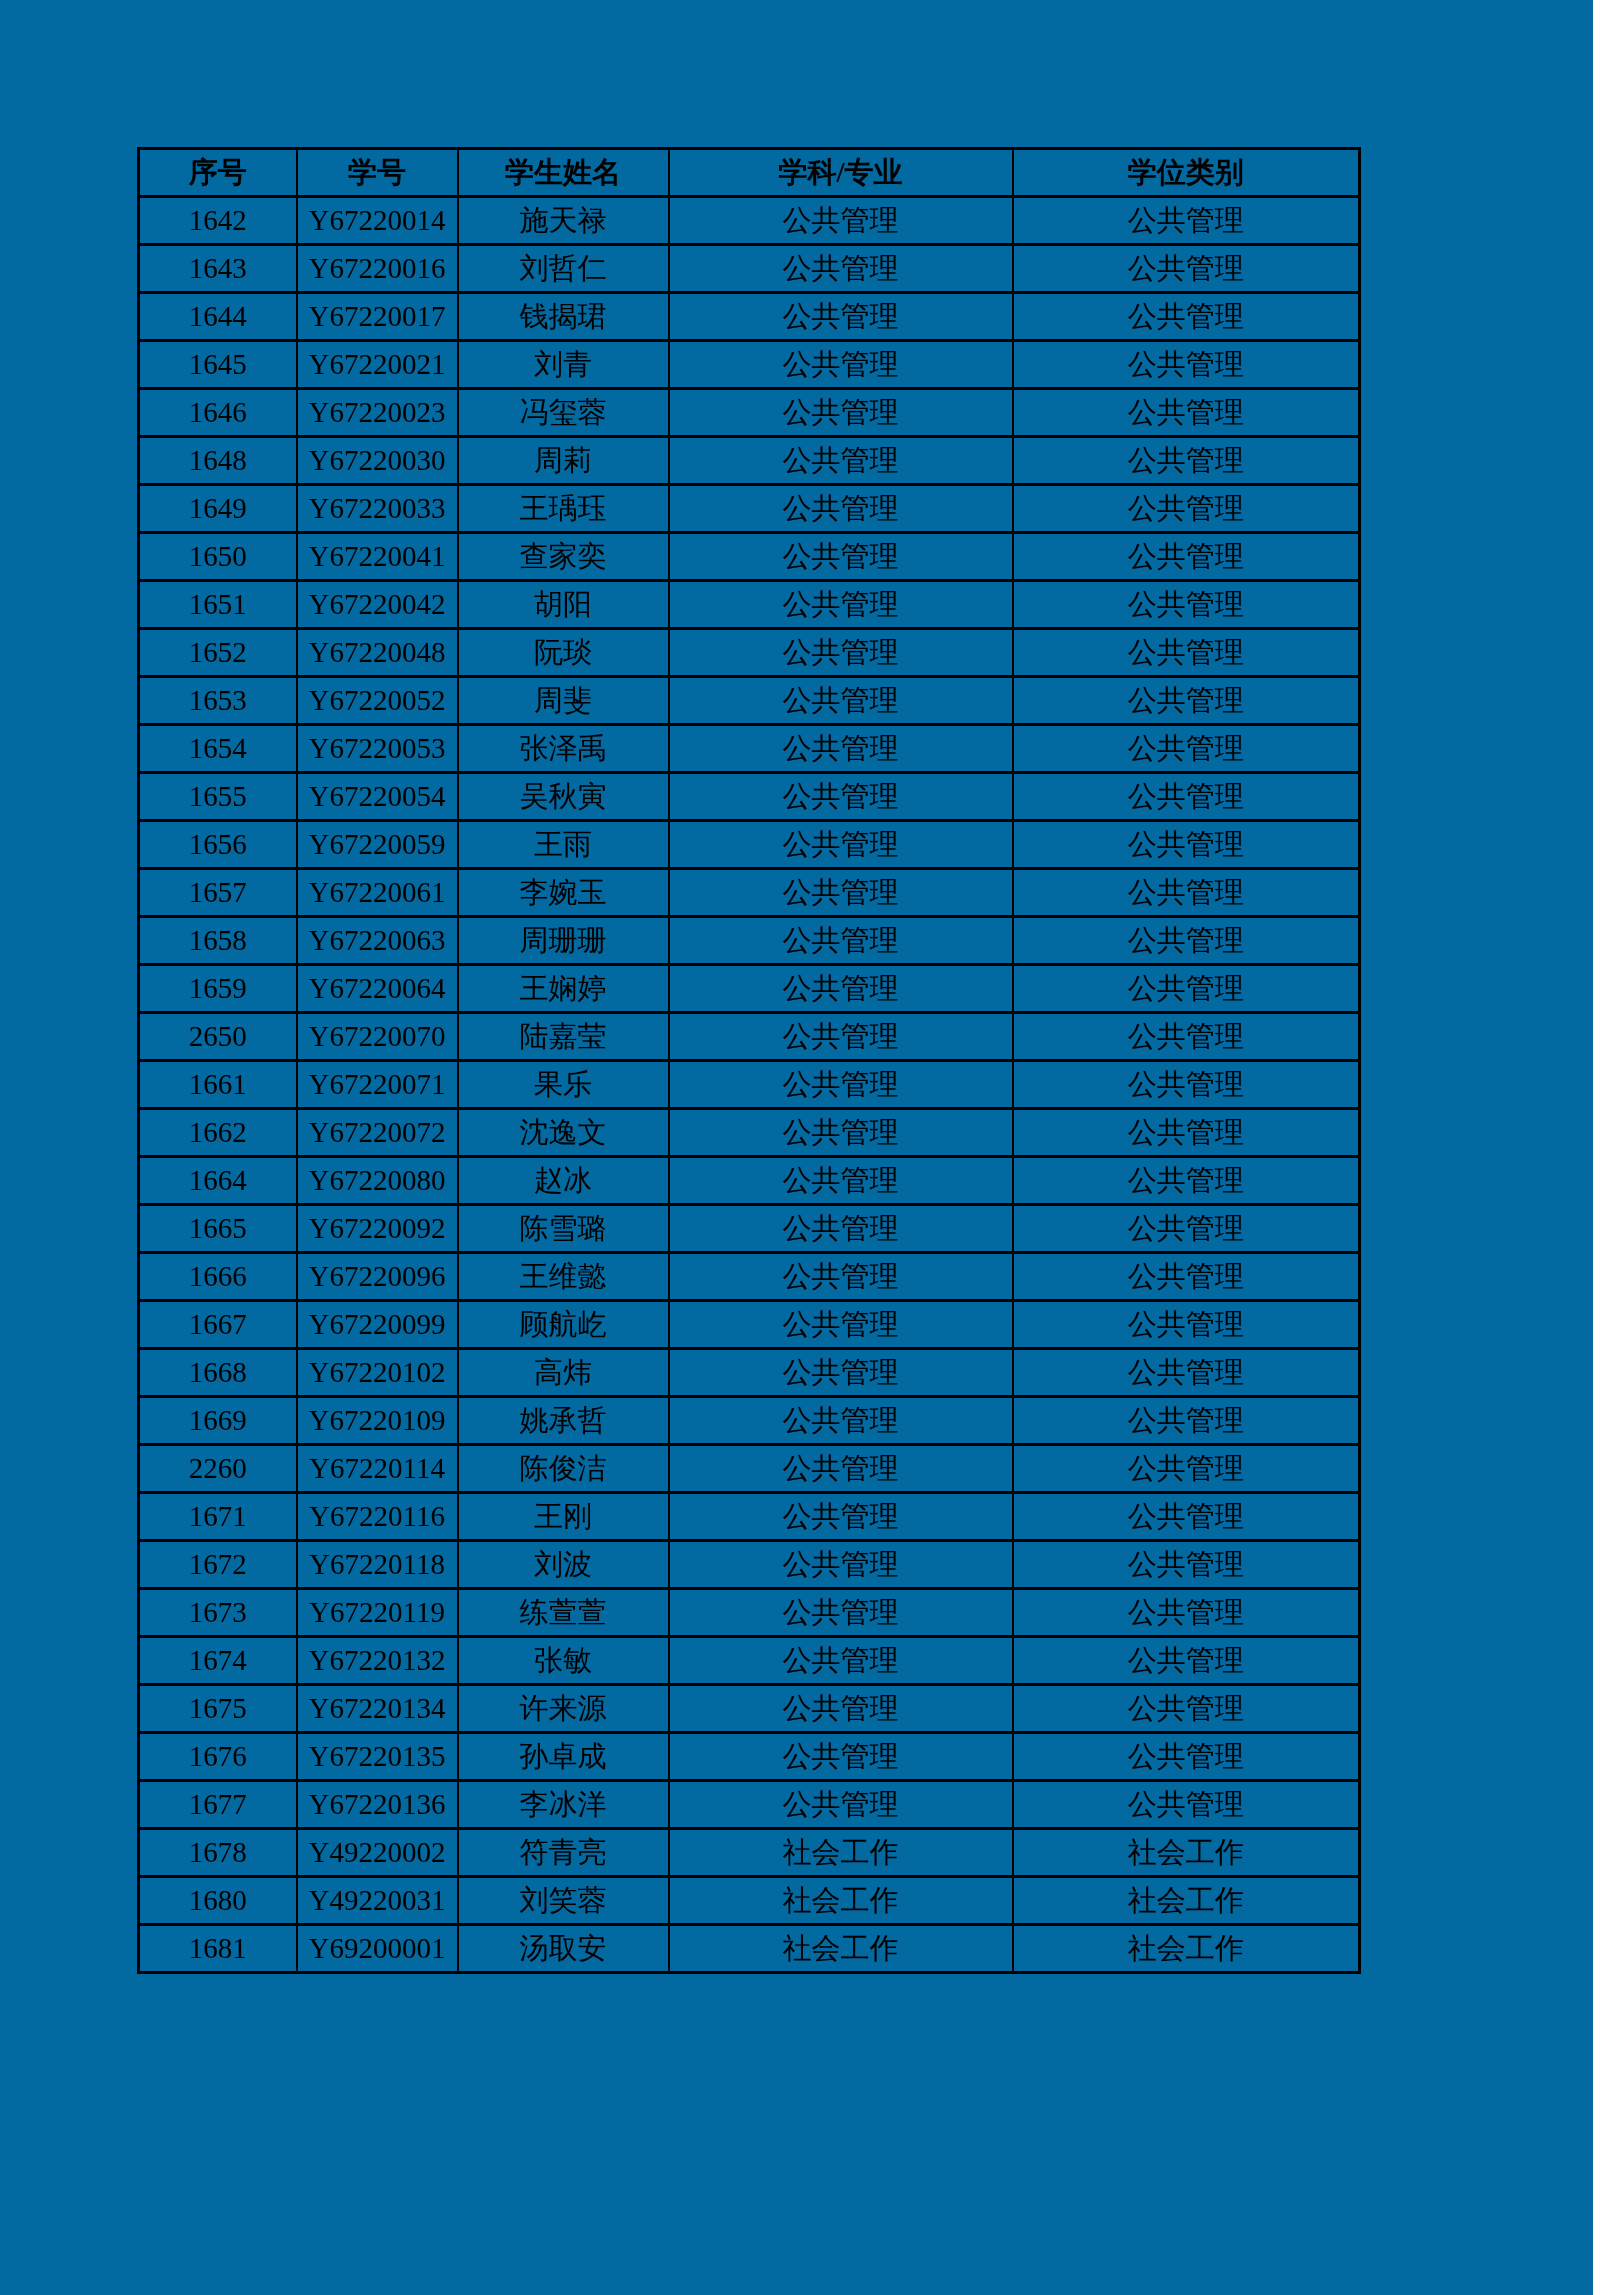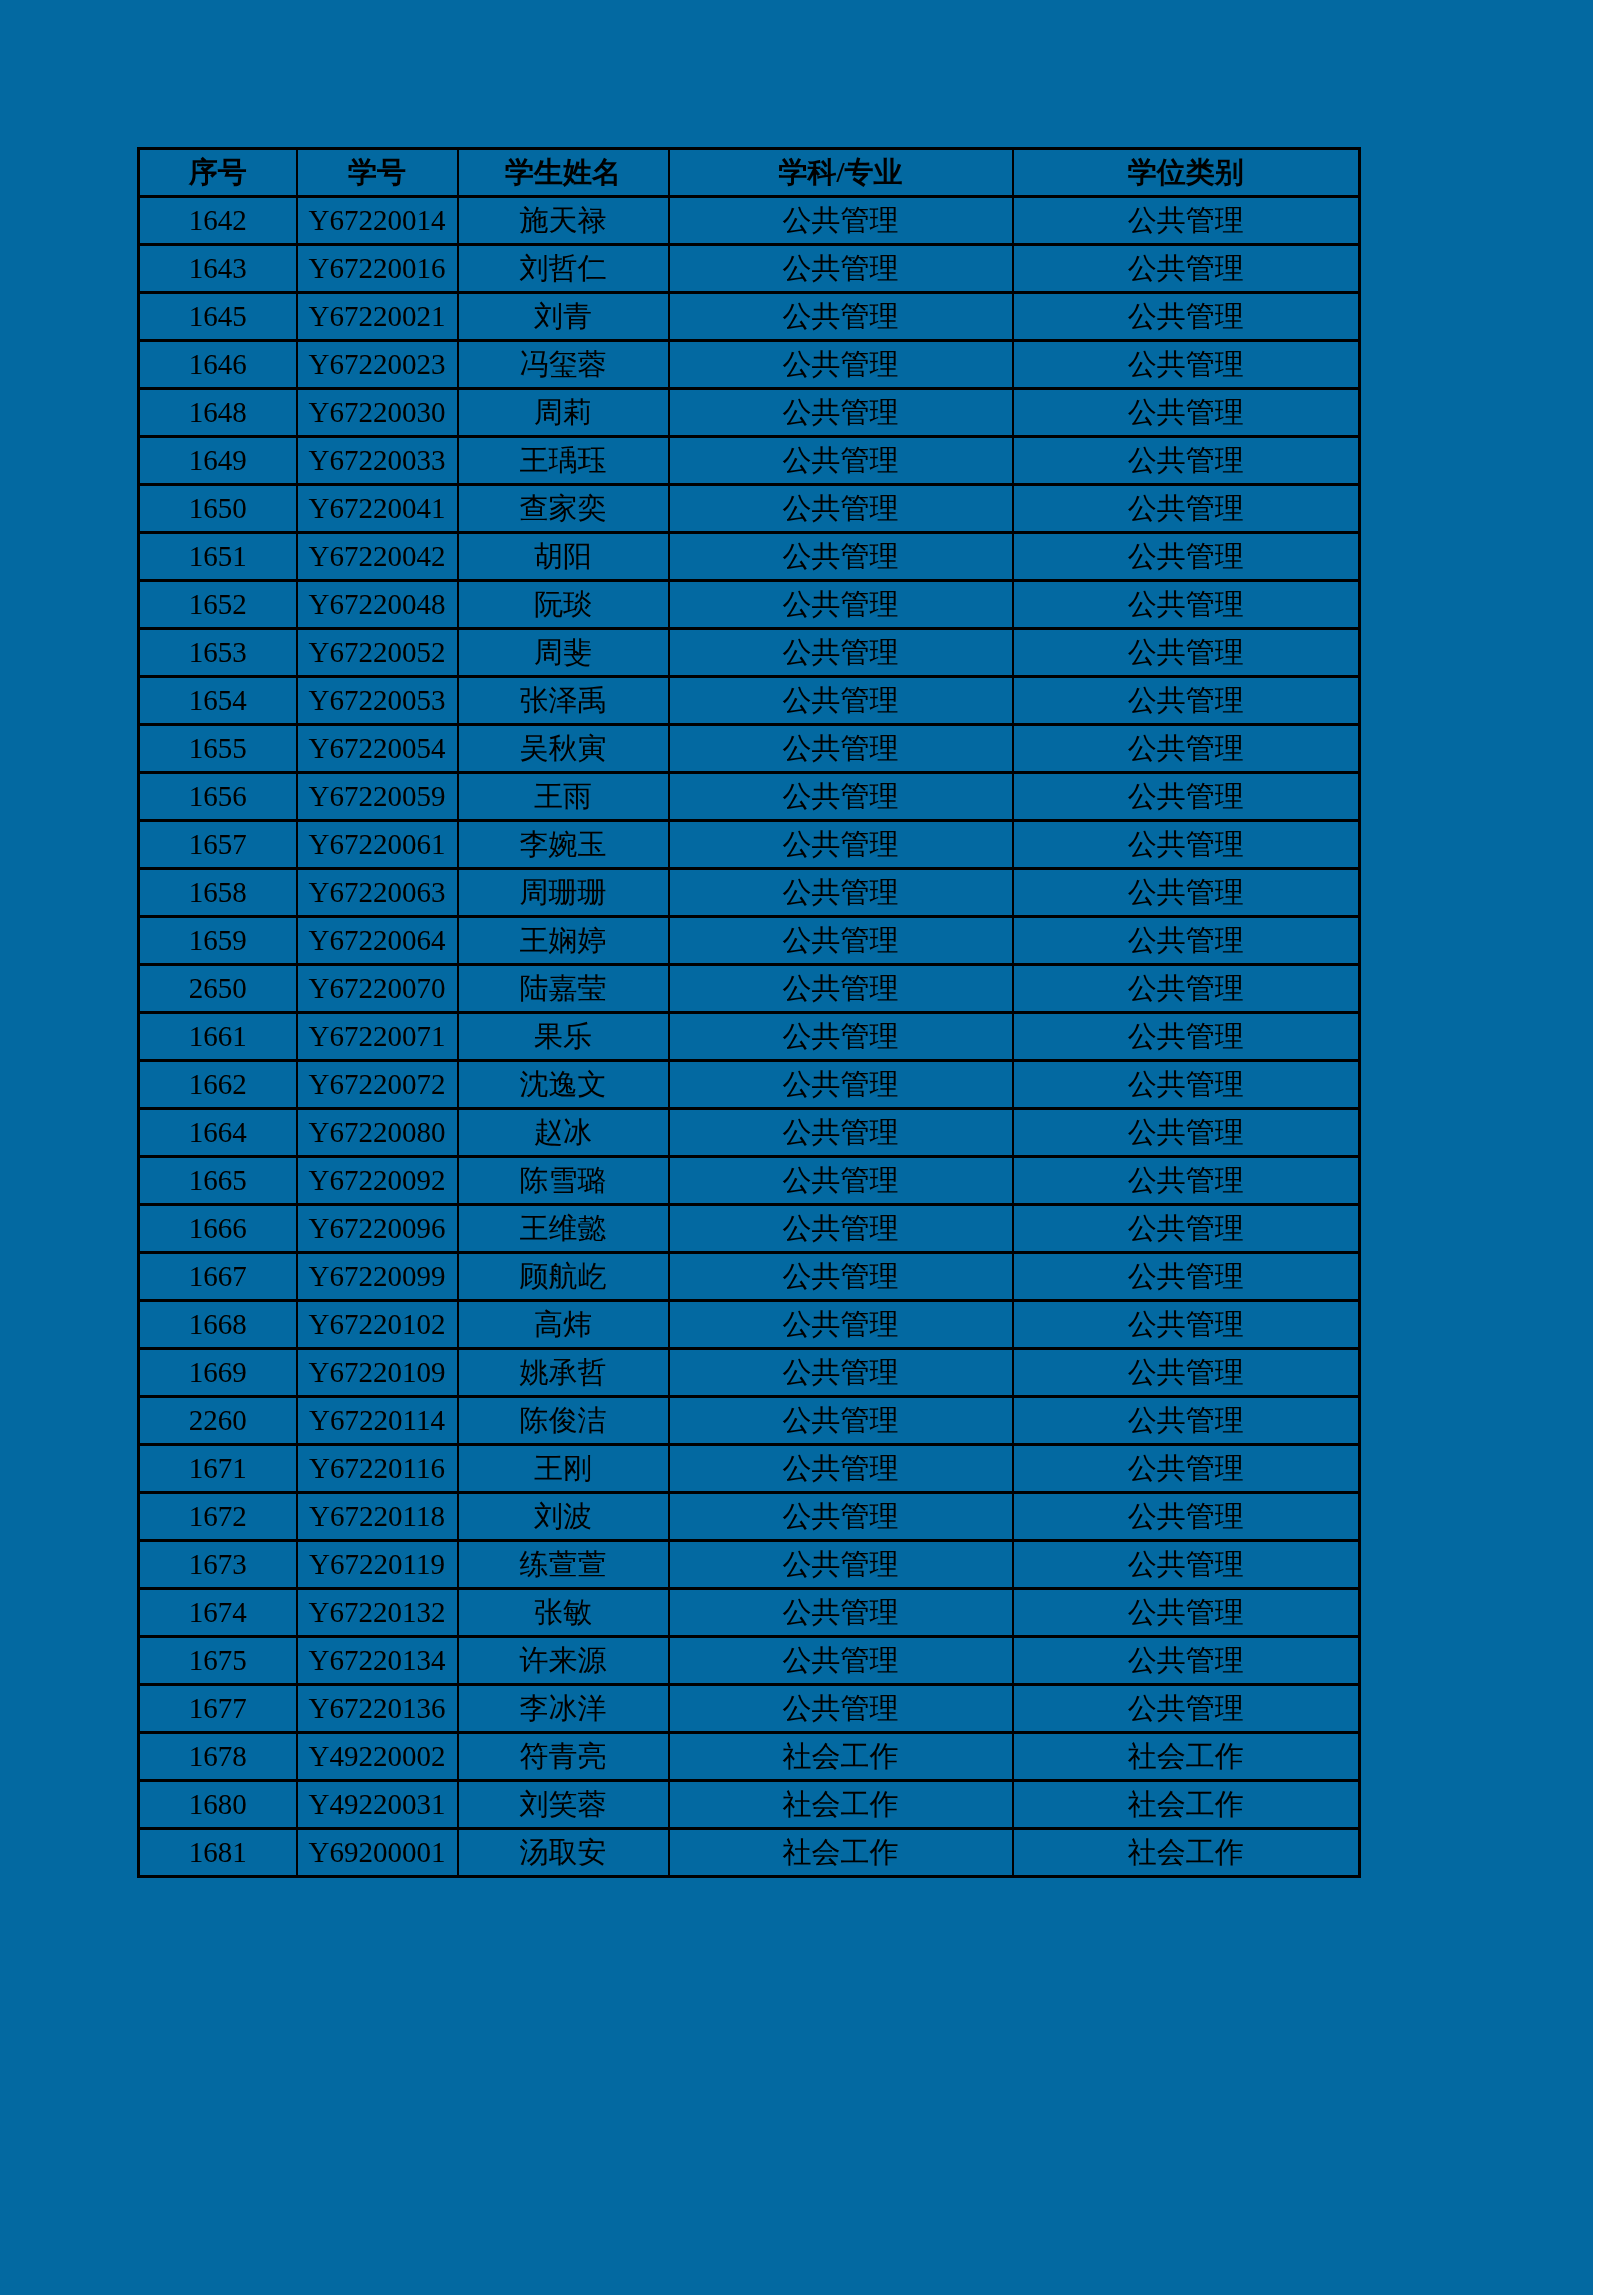--- a/index.html
+++ b/index.html
@@ -67,20 +67,27 @@
           <td>公共管理</td>
         </tr>
         <tr>
           <td>1643</td>
           <td>Y67220016</td>
           <td>刘哲仁</td>
           <td>公共管理</td>
           <td>公共管理</td>
         </tr>
         <tr>
+          <td>1644</td>
+          <td>Y67220017</td>
+          <td>钱揭珺</td>
+          <td>公共管理</td>
+          <td>公共管理</td>
+        </tr>
+        <tr>
           <td>1645</td>
           <td>Y67220021</td>
           <td>刘青</td>
           <td>公共管理</td>
           <td>公共管理</td>
         </tr>
         <tr>
           <td>1646</td>
           <td>Y67220023</td>
           <td>冯玺蓉</td>
@@ -266,20 +273,27 @@
           <td>1674</td>
           <td>Y67220132</td>
           <td>张敏</td>
           <td>公共管理</td>
           <td>公共管理</td>
         </tr>
         <tr>
           <td>1675</td>
           <td>Y67220134</td>
           <td>许来源</td>
+          <td>公共管理</td>
+          <td>公共管理</td>
+        </tr>
+        <tr>
+          <td>1676</td>
+          <td>Y67220135</td>
+          <td>孙卓成</td>
           <td>公共管理</td>
           <td>公共管理</td>
         </tr>
         <tr>
           <td>1677</td>
           <td>Y67220136</td>
           <td>李冰洋</td>
           <td>公共管理</td>
           <td>公共管理</td>
         </tr>

